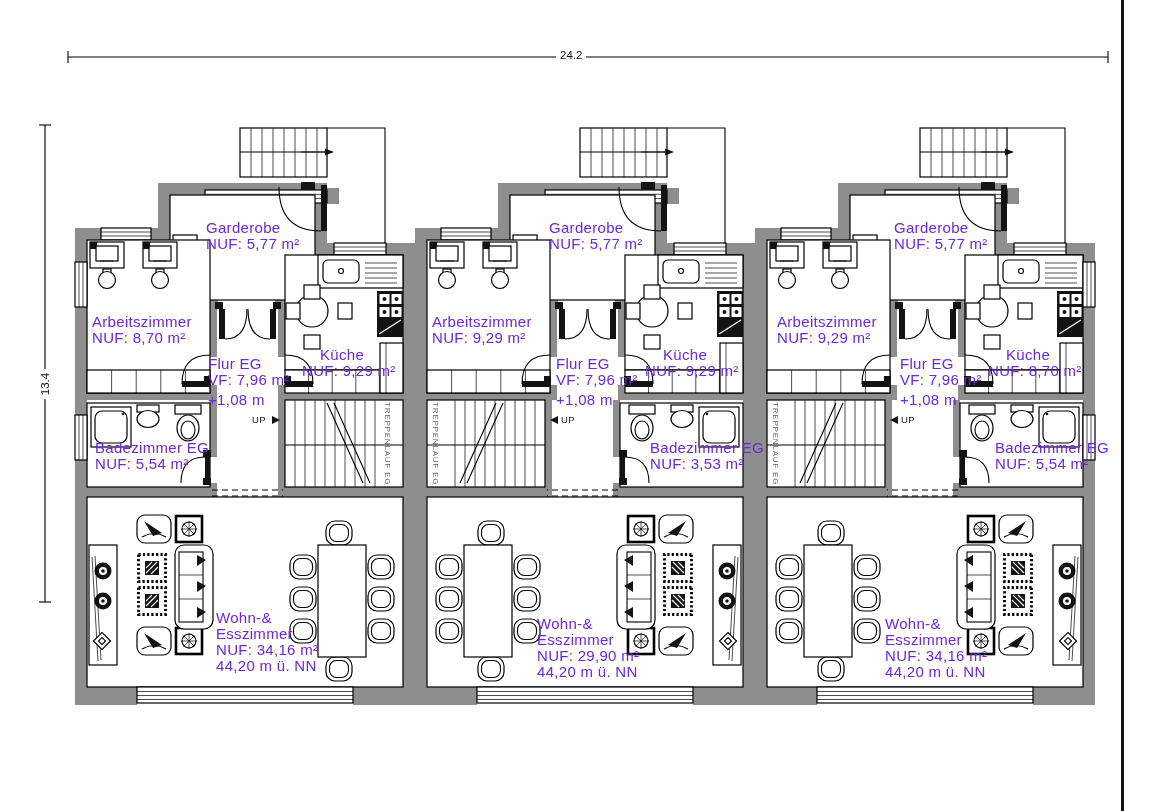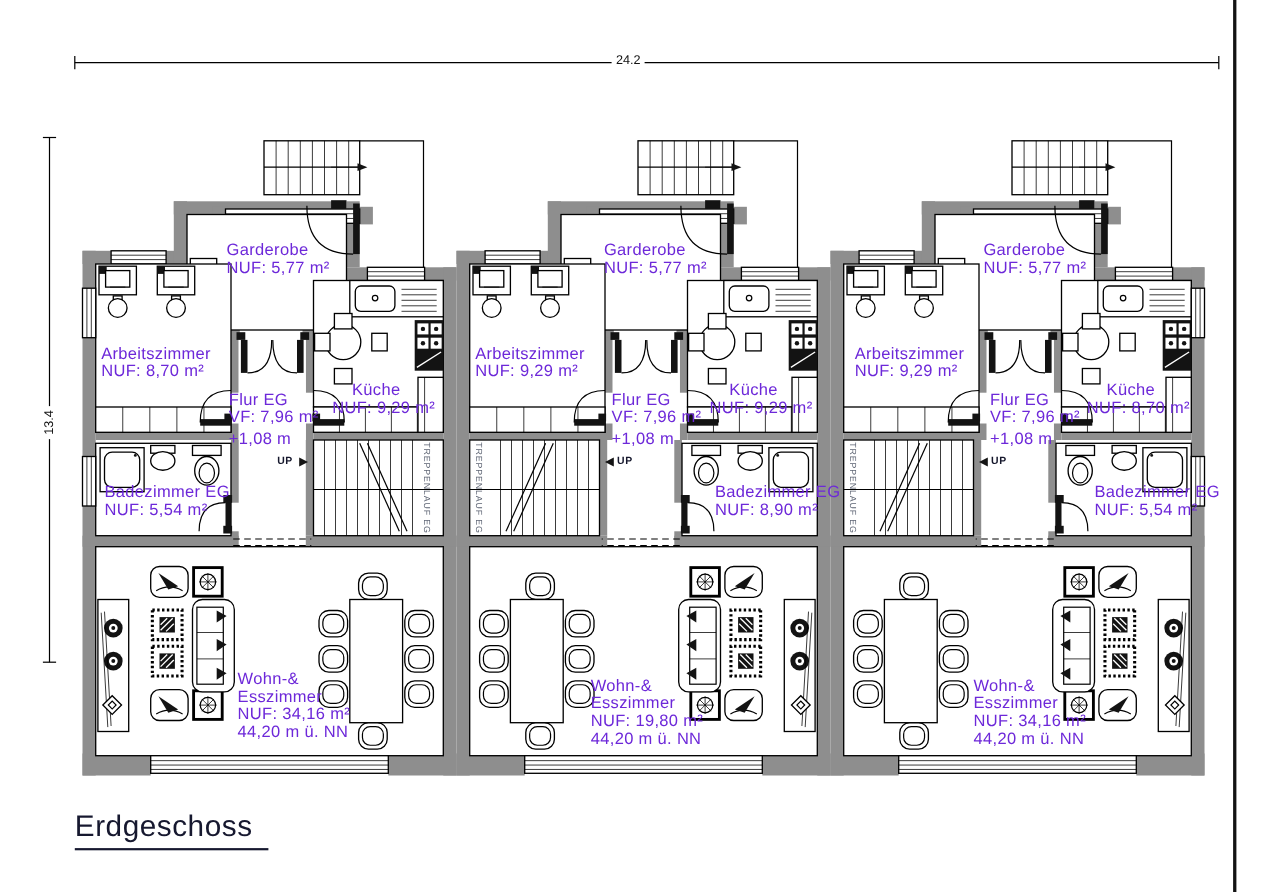--- a/index.html
+++ b/index.html
@@ -3,21 +3,21 @@
 <meta charset="utf-8">
 <style>
   html,body{margin:0;padding:0;background:#e8e8e8;}
   #canvas{position:relative;width:1166px;height:811px;background:#ffffff;overflow:hidden;
           font-family:"Liberation Sans", sans-serif;}
   .lbl{position:absolute;font-size:15px;line-height:16px;color:#6d28d9;white-space:nowrap;letter-spacing:0.3px;}
   .lbl .ind{padding-left:18px;margin-top:31px;}
   .lbl .gap{margin-top:4px;}
   .vtext{position:absolute;writing-mode:vertical-rl;text-orientation:mixed;font-size:8px;
          color:#5e6574;letter-spacing:0.8px;white-space:nowrap;}
-  .up{position:absolute;font-size:9.5px;font-weight:bold;color:#15172c;letter-spacing:0.5px;}
+  .up{position:absolute;font-size:9.5px;font-weight:normal;color:#15172c;letter-spacing:0.5px;}
   .dim{position:absolute;font-size:11.5px;color:#111;background:#fff;padding:0 4px;}
   .dim-v{transform:rotate(-90deg);transform-origin:center center;}
   #title{position:absolute;left:68px;top:736px;font-size:27px;color:#16182f;letter-spacing:0.5px;
          border-bottom:2px solid #16182f;padding:0 14px 4px 0;}
   
   .w{fill:#8e8e8e;stroke:none;}
   .k{fill:#131313;stroke:none;}
   .r{fill:#ffffff;stroke:#000;stroke-width:1.2;}
   .ln{fill:none;stroke:#000;stroke-width:1.1;}
   .thin{fill:none;stroke:#000;stroke-width:0.7;}
@@ -388,27 +388,27 @@
   <div>NUF: 9,29 m²</div>
 </div>
 <div class="lbl" style="left:556px;top:356px;">
   <div>Flur EG</div>
   <div>VF: 7,96 m²</div>
   <div class="gap">+1,08 m</div>
 </div>
 <div class="up" style="left:561px;top:414px;">UP</div>
 <div class="lbl" style="left:650px;top:440px;">
   <div>Badezimmer EG</div>
-  <div>NUF: 8,90 m²</div>
+  <div>NUF: 3,53 m²</div>
 </div>
 <div class="vtext" style="left:431px;top:402px;">TREPPENLAUF EG</div>
 <div class="lbl" style="left:537px;top:616px;">
   <div>Wohn-&amp;</div>
   <div>Esszimmer</div>
-  <div>NUF:  19,80 m²</div>
+  <div>NUF:  29,90 m²</div>
   <div>44,20 m ü. NN</div>
 </div>
 
 
 <div class="lbl" style="left:894px;top:220px;">
   <div>Garderobe</div>
   <div>NUF: 5,77 m²</div>
 </div>
 <div class="lbl" style="left:777px;top:314px;">
   <div>Arbeitszimmer</div>
@@ -429,15 +429,14 @@
   <div>NUF: 5,54 m²</div>
 </div>
 <div class="vtext" style="left:771px;top:402px;">TREPPENLAUF EG</div>
 <div class="lbl" style="left:885px;top:616px;">
   <div>Wohn-&amp;</div>
   <div>Esszimmer</div>
   <div>NUF:  34,16 m²</div>
   <div>44,20 m ü. NN</div>
 </div>
 
-<div id="title">Erdgeschoss</div>
 
 </div>
 
 </body></html>

